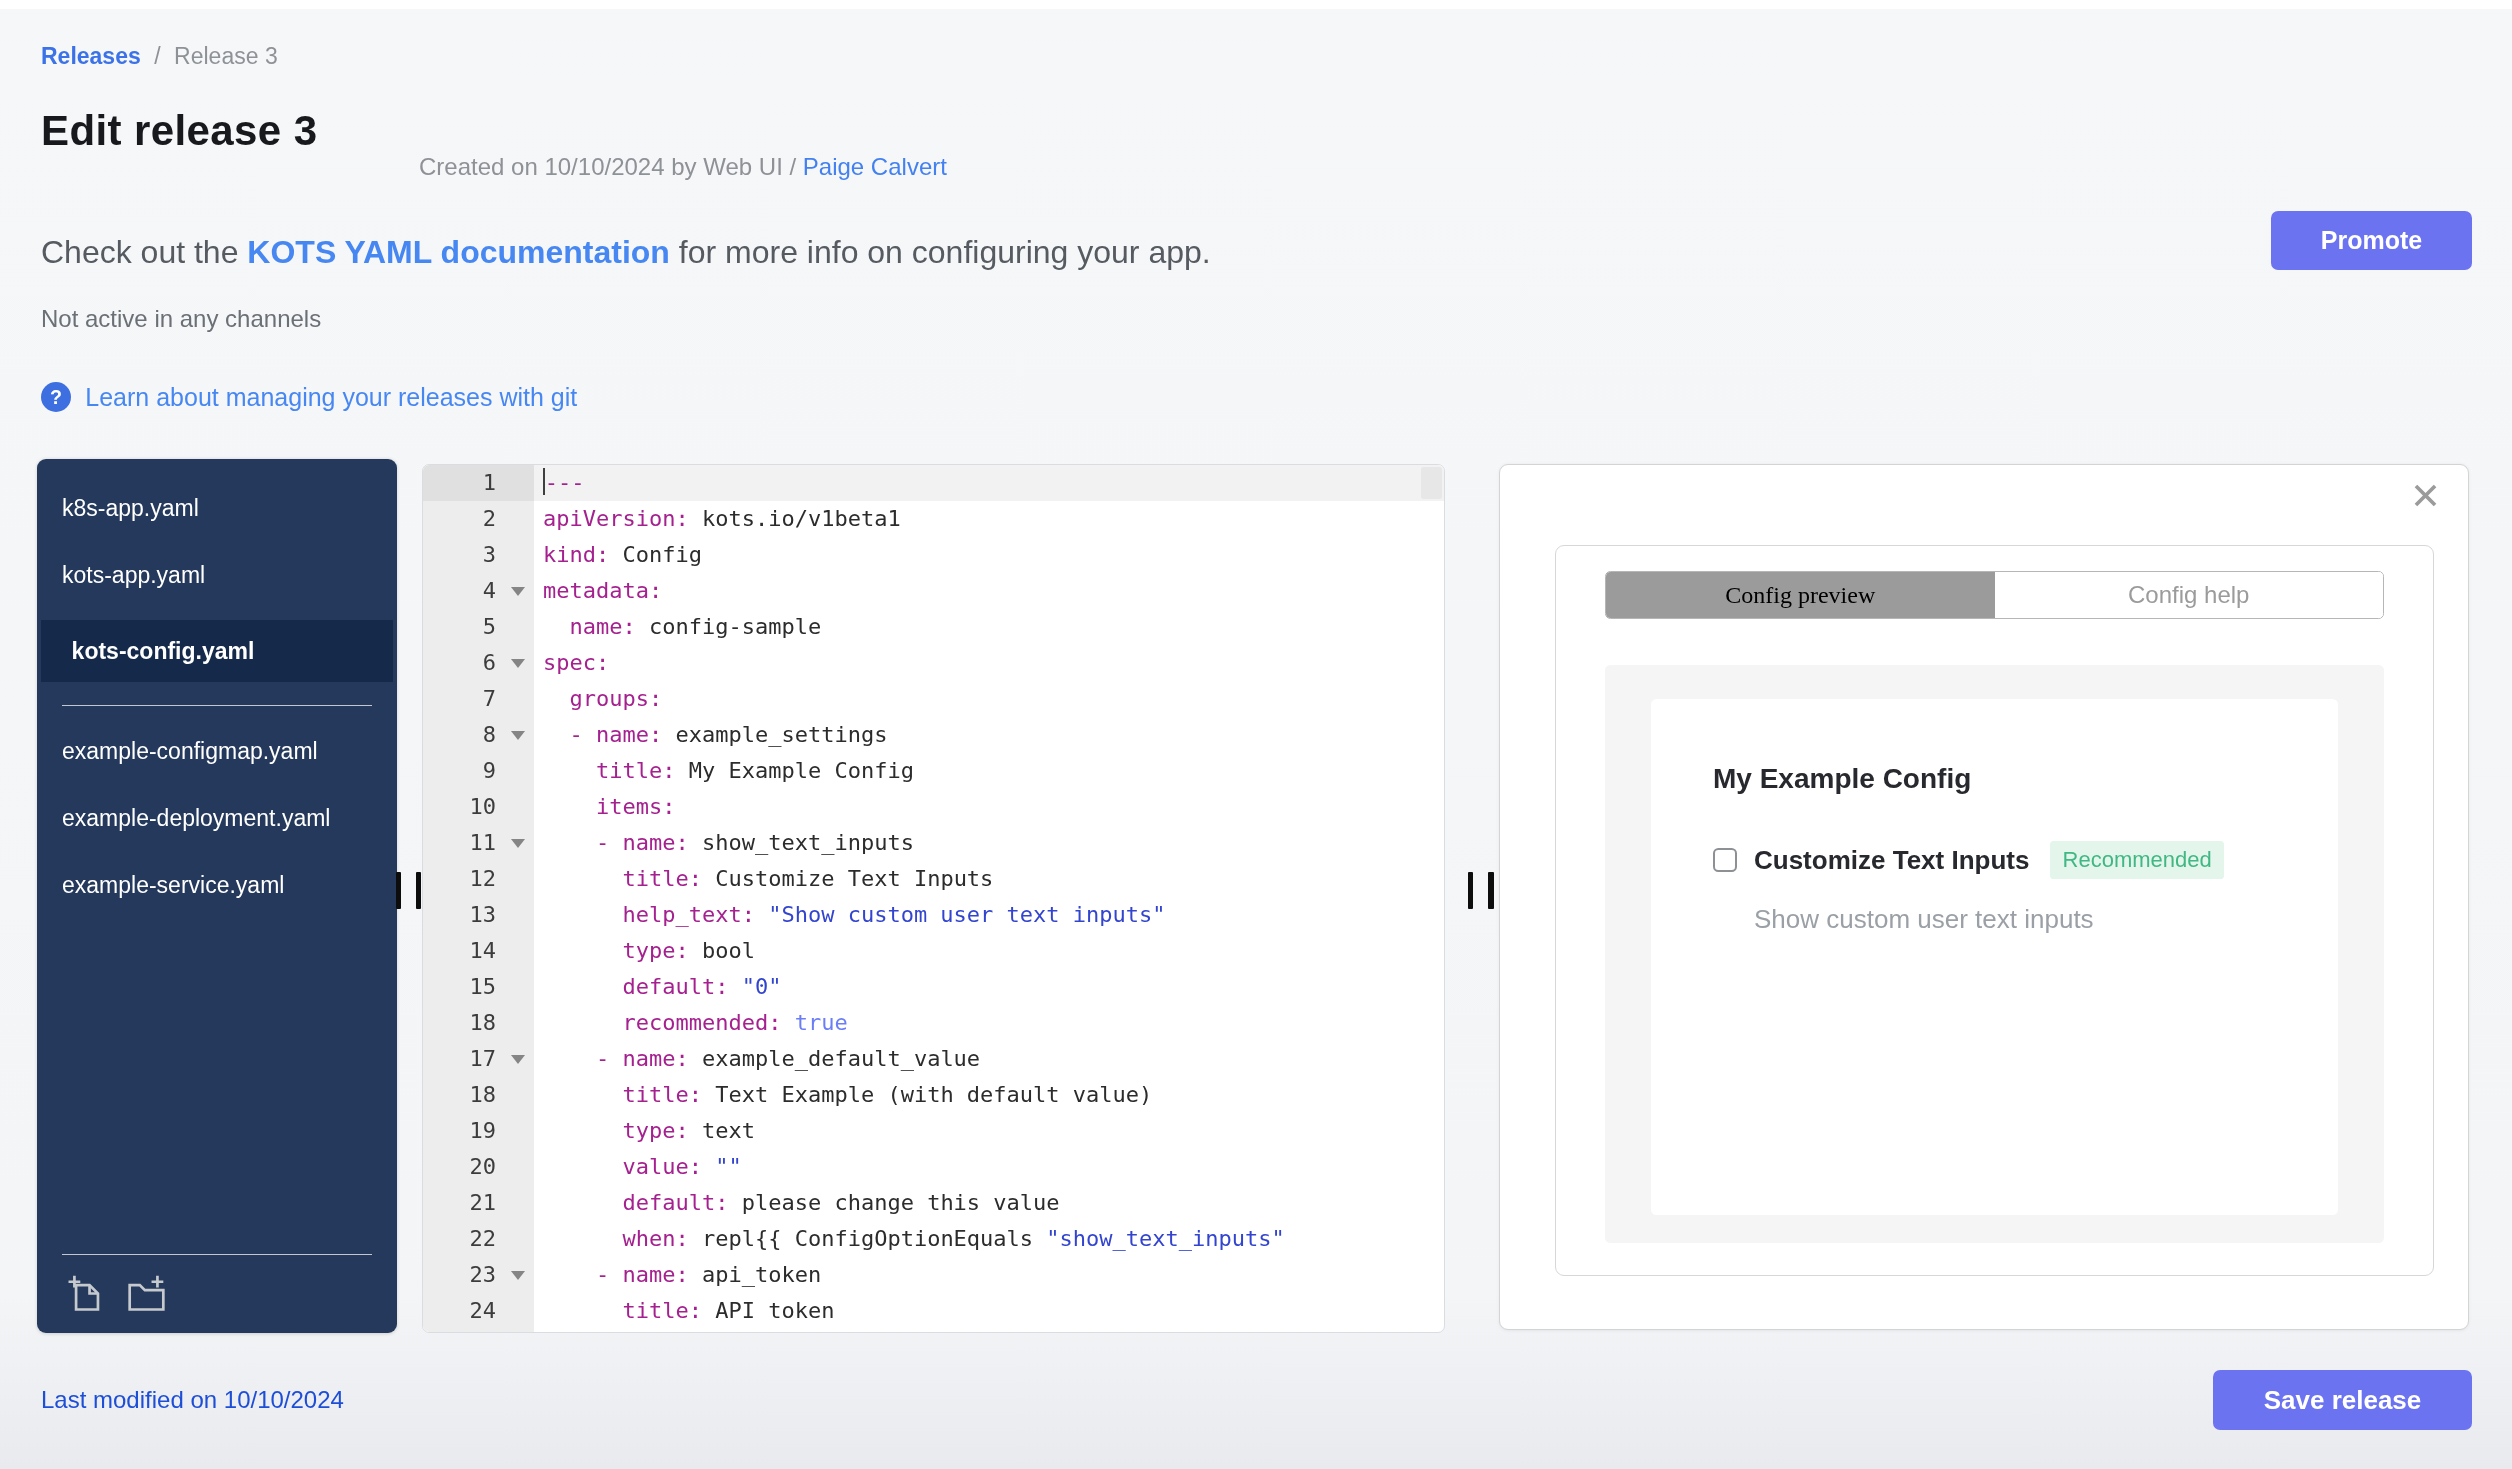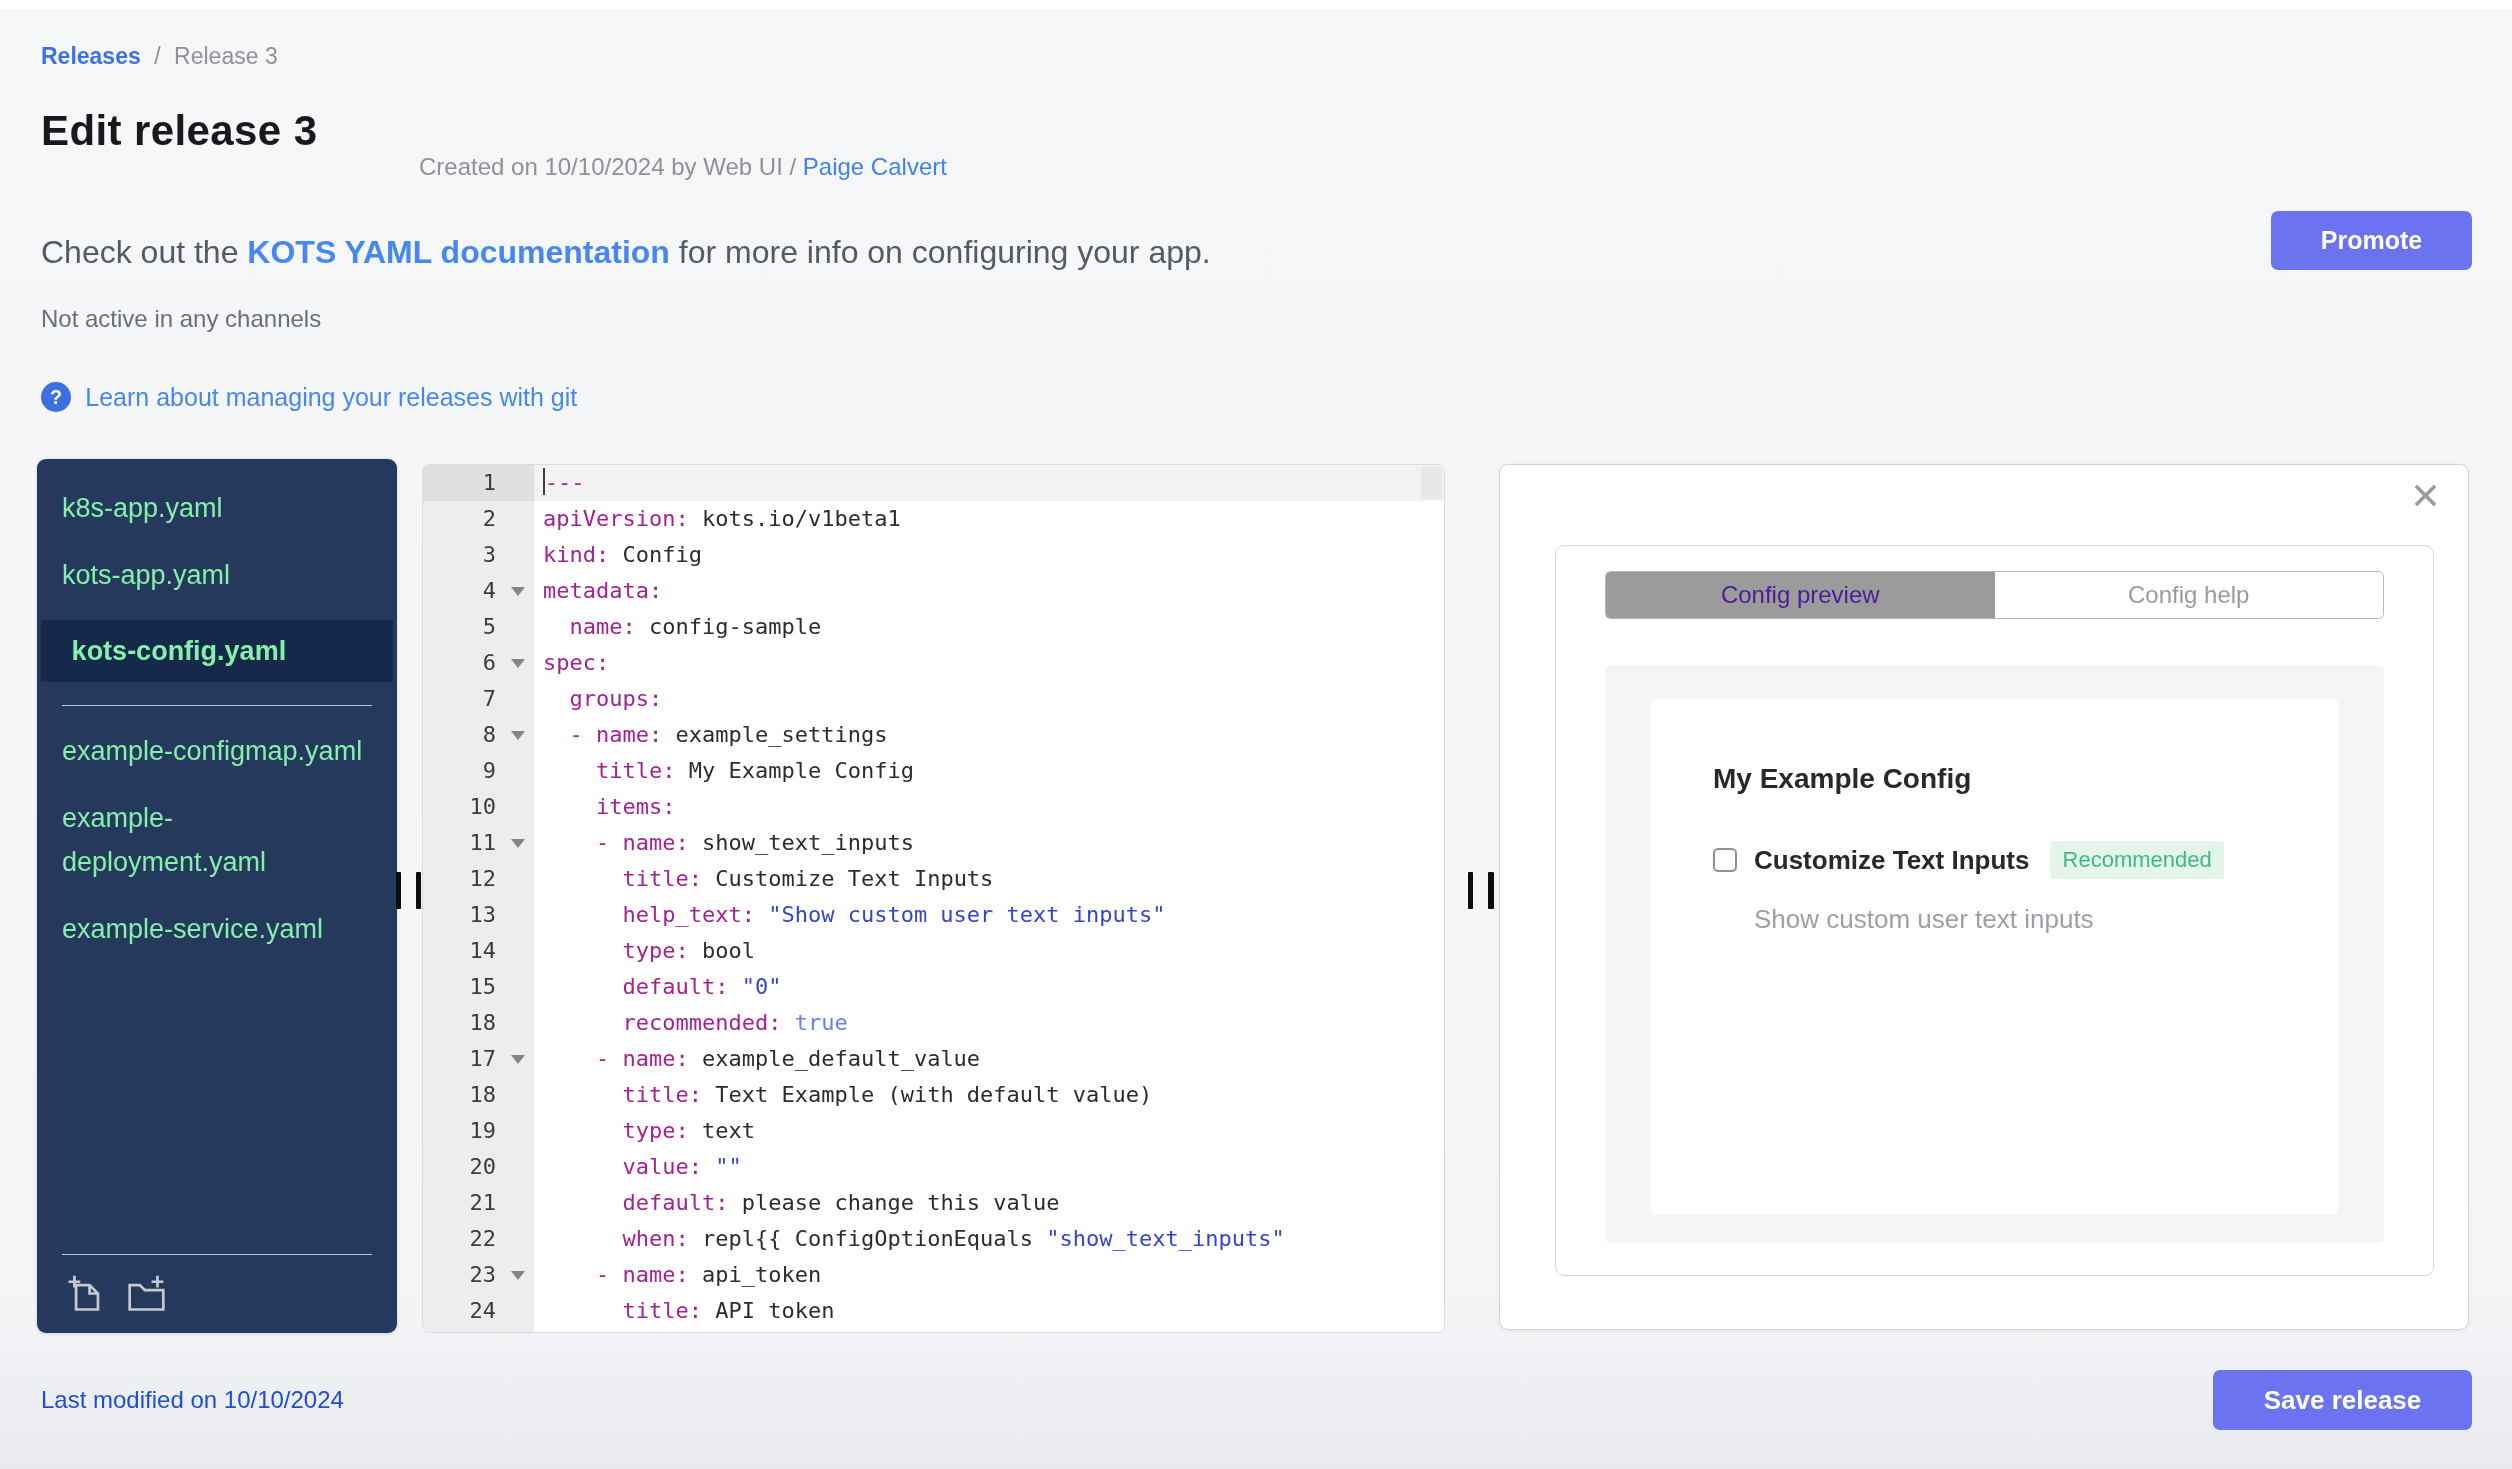--- a/index.html
+++ b/index.html
@@ -35,21 +35,21 @@
 
   .btn { border: none; border-radius: 7.1px; background: #6c73f1; color: #ffffff; font-weight: 700;
          font-family: "Liberation Sans", sans-serif; cursor: pointer; }
   .btn.promote { position: absolute; left: 2271px; top: 211px; width: 201px; height: 59px; font-size: 25px; }
   .btn.save    { position: absolute; left: 2213px; top: 1370px; width: 259px; height: 60px; font-size: 26px; }
 
   
   .sidebar { position: absolute; left: 37px; top: 459px; width: 360px; height: 874px;
              background: #24395b; border-radius: 9px; box-shadow: 0 0.9px 3.6px rgba(0,0,0,.15); }
   .file-list { padding: 27px 25px 0; }
-  .file-item { color: #86efac; font-size: 27px; line-height: 44px; margin-bottom: 23px;
+  .file-item { color: #ffffff; font-size: 23px; line-height: 44px; margin-bottom: 23px;
                cursor: pointer; overflow-wrap: break-word; }
   .file-item.selected { background: #152a4b; font-weight: 700; padding: 9px 31px; margin: 0 -21.4px 23px; }
   .file-divider { border-top: 0.9px solid #c3c8d0; margin: 23px 0; }
   .sidebar-footer { position: absolute; left: 25px; right: 25px; bottom: 0;
                     border-top: 0.9px solid #c3c8d0; padding: 19.6px 3.6px 21.4px; display: flex; gap: 23px; }
   .sidebar-footer svg { cursor: pointer; }
 
   
   .handle { position: absolute; display: flex; cursor: col-resize; }
   .handle i { display: block; width: 5.3px; height: 37px; background: #0d0d0d; border-radius: 0.9px; }
@@ -83,21 +83,21 @@
                    box-shadow: 0 0.9px 3.6px rgba(0,0,0,.06); }
   .close { position: absolute; top: 12.5px; right: 27px; font-size: 37px; font-weight: 200;
            color: #9b9b9b; background: none; border: none; cursor: pointer; line-height: 1;
            font-family: "DejaVu Sans", sans-serif; }
   .inner { position: absolute; left: 55px; top: 80px; right: 34px; bottom: 53px;
            border: 0.9px solid #d7d7d7; border-radius: 9px; }
   .tabs { position: absolute; left: 49px; right: 49px; top: 25px; height: 48px; display: flex;
           border: 0.9px solid #b6b6b6; border-radius: 5.3px; overflow: hidden; }
   .tab { flex: 1; display: flex; align-items: center; justify-content: center;
          font-size: 24px; color: #9b9b9b; background: #ffffff; cursor: pointer; }
-  .tab.active { background: #9b9b9b; color: #4c1d95; }
+  .tab.active { background: #9b9b9b; color: #000000; font-family: Liberation Serif, serif; }
   .grey-area { position: absolute; left: 49px; right: 49px; top: 119px; bottom: 32px;
                background: #f5f5f6; border-radius: 5.3px; }
   .card { position: absolute; left: 46px; right: 46px; top: 34px; bottom: 28.5px;
           background: #ffffff; border-radius: 5.3px; padding: 64px 62px 0; }
   .card h2 { font-size: 28px; font-weight: 700; color: #27292e; margin-bottom: 46px; }
   .opt-row { display: flex; align-items: center; gap: 17px; }
   .checkbox { width: 24px; height: 24px; border: 2.2px solid #8d9196; border-radius: 5.3px;
               background: #ffffff; cursor: pointer; flex: 0 0 auto; }
   .opt-label { font-size: 26px; font-weight: 700; color: #27292e; cursor: pointer; }
   .badge { font-size: 22px; color: #41b883; background: #e4f5ec; padding: 6.2px 12.5px;

